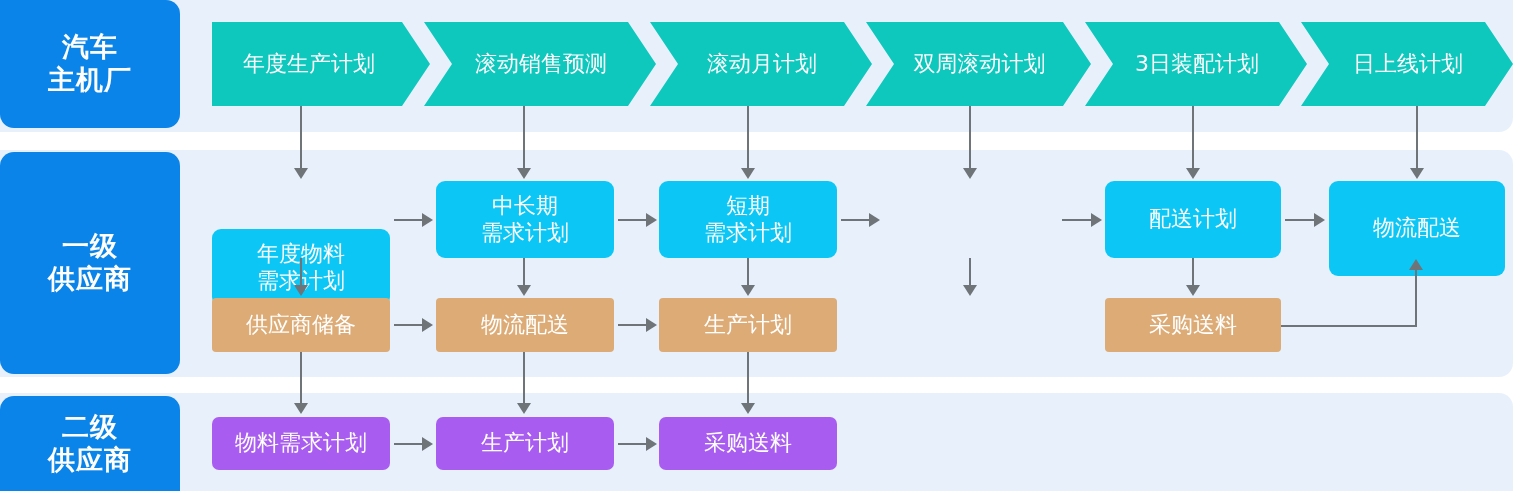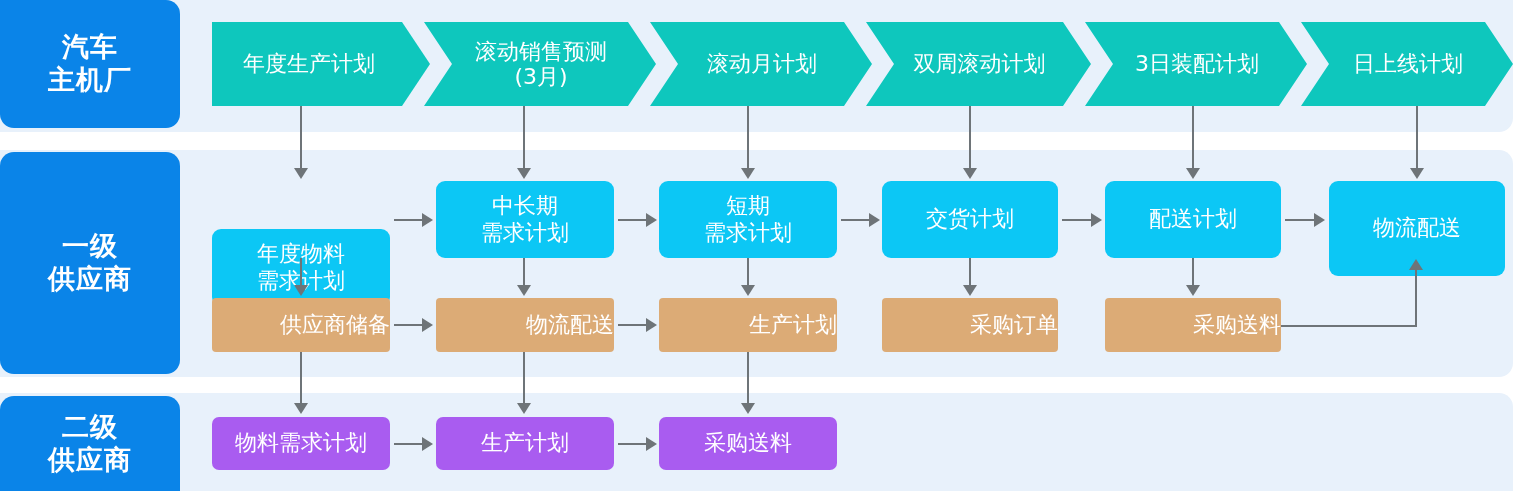--- a/index.html
+++ b/index.html
@@ -47,21 +47,21 @@
   }
 
   
   .node{
     position:absolute;
     display:flex;align-items:center;justify-content:center;
     text-align:center;color:#ffffff;
     box-sizing:border-box;line-height:1.2;
   }
   .node.cyan{background:#0cc7f5;border-radius:9px;font-size:22px;}
-  .node.tan {background:#dcab76;border-radius:4px;font-size:22px;justify-content:flex-end;}
+  .node.tan {background:#dcab76;border-radius:4px;font-size:22px;}
   .node.purple{background:#a95cf0;border-radius:7px;font-size:22px;}
 
   
   .conn{position:absolute;background:#6e7478;}
   .conn.v{width:2px;}
   .conn.h{height:2px;}
   .head{position:absolute;width:0;height:0;}
   .head.down{border-left:7px solid transparent;border-right:7px solid transparent;border-top:11px solid #6e7478;}
   .head.up{border-left:7px solid transparent;border-right:7px solid transparent;border-bottom:11px solid #6e7478;}
   .head.right{border-top:7px solid transparent;border-bottom:7px solid transparent;border-left:11px solid #6e7478;}
@@ -93,21 +93,20 @@
       <div>供应商</div>
     </div>
   </div>
 
   <div class="chev first" style="left:212px;width:218px;">
     <span>年度生产计划</span>
   </div>
   <div class="chev mid" style="left:424px;width:232px;">
     <div>
       <div>滚动销售预测</div>
-      <div>(3月)</div>
     </div>
   </div>
   <div class="chev mid" style="left:650px;width:222px;">
     <span>滚动月计划</span>
   </div>
   <div class="chev mid" style="left:866px;width:225px;">
     <span>双周滚动计划</span>
   </div>
   <div class="chev mid" style="left:1085px;width:222px;">
     <span>3日装配计划</span>
@@ -145,23 +144,20 @@
       <div>中长期</div>
       <div>需求计划</div>
     </div>
   </div>
   <div class="node cyan" style="left:659px;top:181px;width:178px;height:77px;">
     <div>
       <div>短期</div>
       <div>需求计划</div>
     </div>
   </div>
-  <div class="node cyan" style="left:882px;top:181px;width:176px;height:77px;">
-    <span>交货计划</span>
-  </div>
   <div class="node cyan" style="left:1105px;top:181px;width:176px;height:77px;">
     <span>配送计划</span>
   </div>
   <div class="node cyan" style="left:1329px;top:181px;width:176px;height:95px;">
     <span>物流配送</span>
   </div>
 
   <div class="conn h" style="left:394px;top:219px;width:30px;"></div>
   <div class="head right" style="left:422px;top:213px;"></div>
 
@@ -193,23 +189,20 @@
   <div class="head down" style="left:1186px;top:285px;"></div>
 
   <div class="node tan" style="left:212px;top:298px;width:178px;height:54px;">
     <span>供应商储备</span>
   </div>
   <div class="node tan" style="left:436px;top:298px;width:178px;height:54px;">
     <span>物流配送</span>
   </div>
   <div class="node tan" style="left:659px;top:298px;width:178px;height:54px;">
     <span>生产计划</span>
-  </div>
-  <div class="node tan" style="left:882px;top:298px;width:176px;height:54px;">
-    <span>采购订单</span>
   </div>
   <div class="node tan" style="left:1105px;top:298px;width:176px;height:54px;">
     <span>采购送料</span>
   </div>
 
   <div class="conn h" style="left:394px;top:324px;width:30px;"></div>
   <div class="head right" style="left:422px;top:318px;"></div>
 
   <div class="conn h" style="left:618px;top:324px;width:30px;"></div>
   <div class="head right" style="left:646px;top:318px;"></div>

